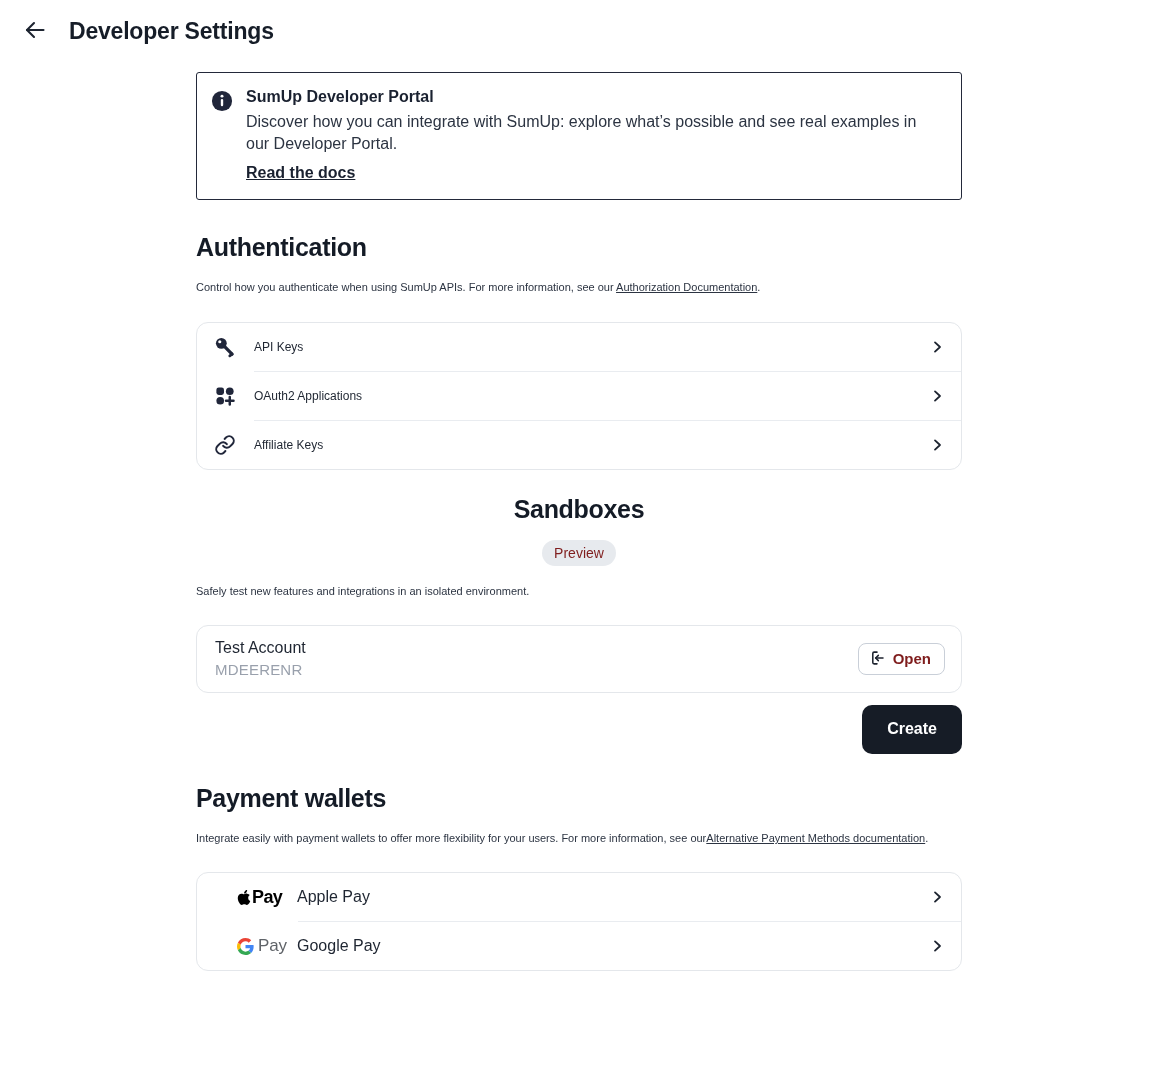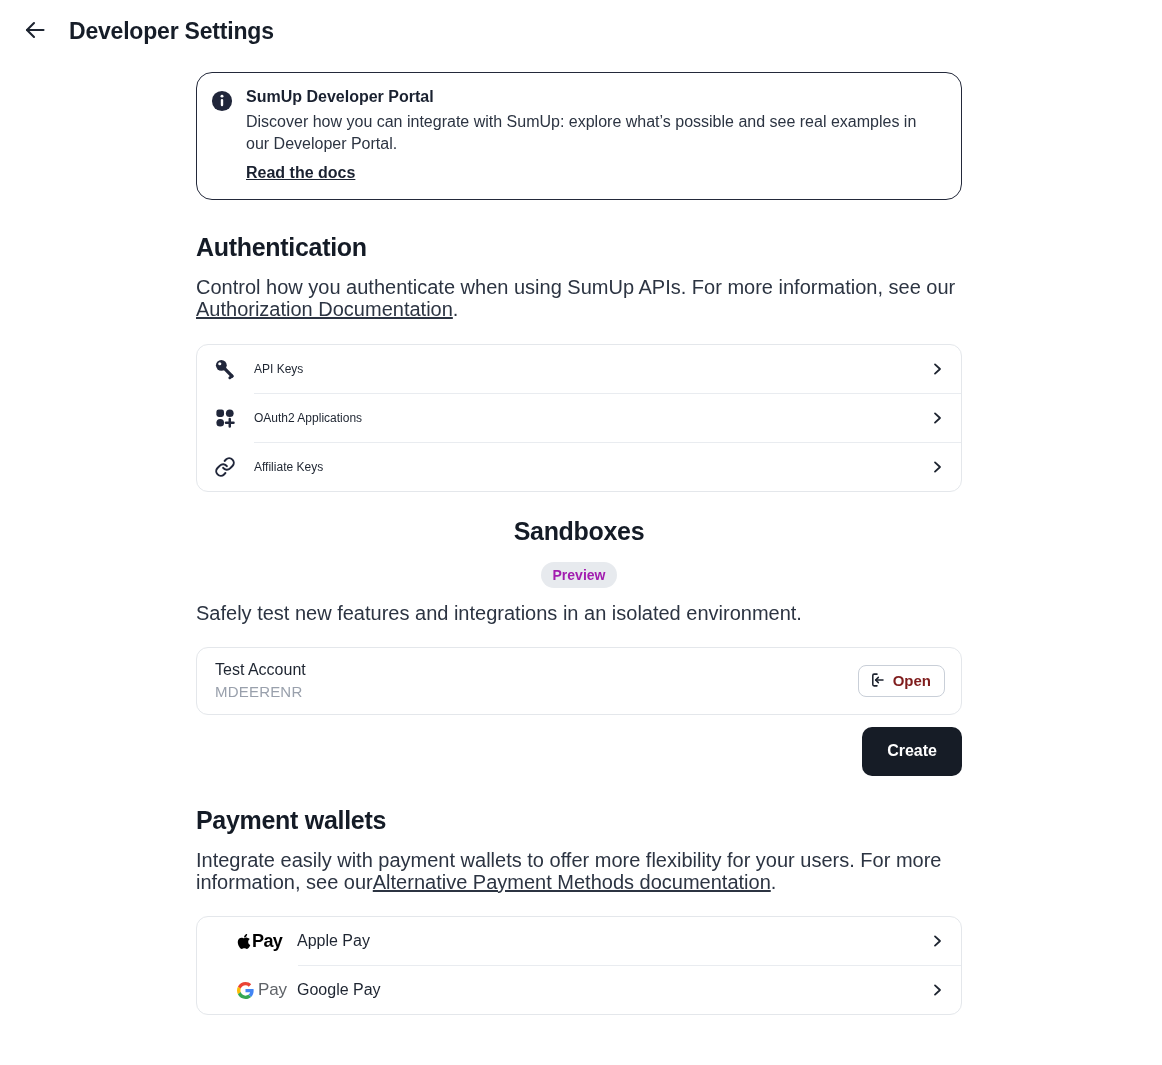--- a/index.html
+++ b/index.html
@@ -10,37 +10,37 @@
   .header { display:flex; align-items:center; gap:15px; padding:10px 0 0 16px; height:52px; }
   .back-btn { width:38px; height:36px; display:flex; align-items:center; justify-content:center;
     background:none; border:none; cursor:pointer; }
   .back-btn svg { width:24px; height:24px; }
   .page-title { font-size:23px; font-weight:700; color:#161d28; letter-spacing:-0.2px; }
 
   
   .main { width:766px; margin:20px 0 0 196px; }
 
   
-  .banner { border:1px solid #23293a; border-radius:16px; padding:15px 24px 17px 14px;
+  .banner { border:1px solid #23293a; border-radius:3px; padding:15px 24px 17px 14px;
     display:flex; gap:13px; align-items:flex-start; }
   .banner .icon-wrap { flex:0 0 22px; margin-top:2px; }
   .banner .icon-wrap svg { width:22px; height:22px; display:block; }
   .banner-title { font-size:16px; font-weight:700; color:#1a2130; margin-bottom:5px; }
   .banner-body { font-size:16px; line-height:22px; color:#2c3442; }
   .banner-link { display:inline-block; margin-top:9px; font-size:16px; font-weight:700;
     color:#1a2130; text-decoration:underline; cursor:pointer; }
 
   
   h2.section { font-size:25px; font-weight:700; color:#141b26; letter-spacing:-0.3px; margin-top:33px; }
   .heading-row { display:flex; align-items:center; gap:12px; margin-top:25px;flex-direction:column; }
   .heading-row h2.section { margin-top:0; }
-  p.desc { font-size:20px; line-height:22px; color:#2c3442; margin-top:14px; }
+  p.desc { font-size:11px; line-height:22px; color:#2c3442; margin-top:14px; }
   p.desc a { color:#2c3442; text-decoration:underline; cursor:pointer; }
 
-  .badge { background:#e7eaee; color:#a21caf; font-size:14px; font-weight:700;
+  .badge { background:#e7eaee; color:#7f1d1d; font-size:14px; font-weight:400;
     padding:5px 12px; border-radius:999px; line-height:16px; margin-top:4px; cursor:default; }
 
   
   .card { border:1px solid #e4e7eb; border-radius:12px; margin-top:24px; background:#fff; }
   .list-row { display:flex; align-items:center; height:48px; padding:0 16px; cursor:pointer; }
   .list-row .lead-icon { width:24px; height:24px; flex:0 0 24px; display:flex; align-items:center; justify-content:center; }
   .list-row .lead-icon svg { width:22px; height:22px; }
   .list-label { font-size:12px; color:#1e2531; margin-left:17px; flex:1; }
   .chev { width:16px; height:16px; flex:0 0 16px; }
   .divider { height:1px; background:#e9ecf0; margin-left:57px; }

